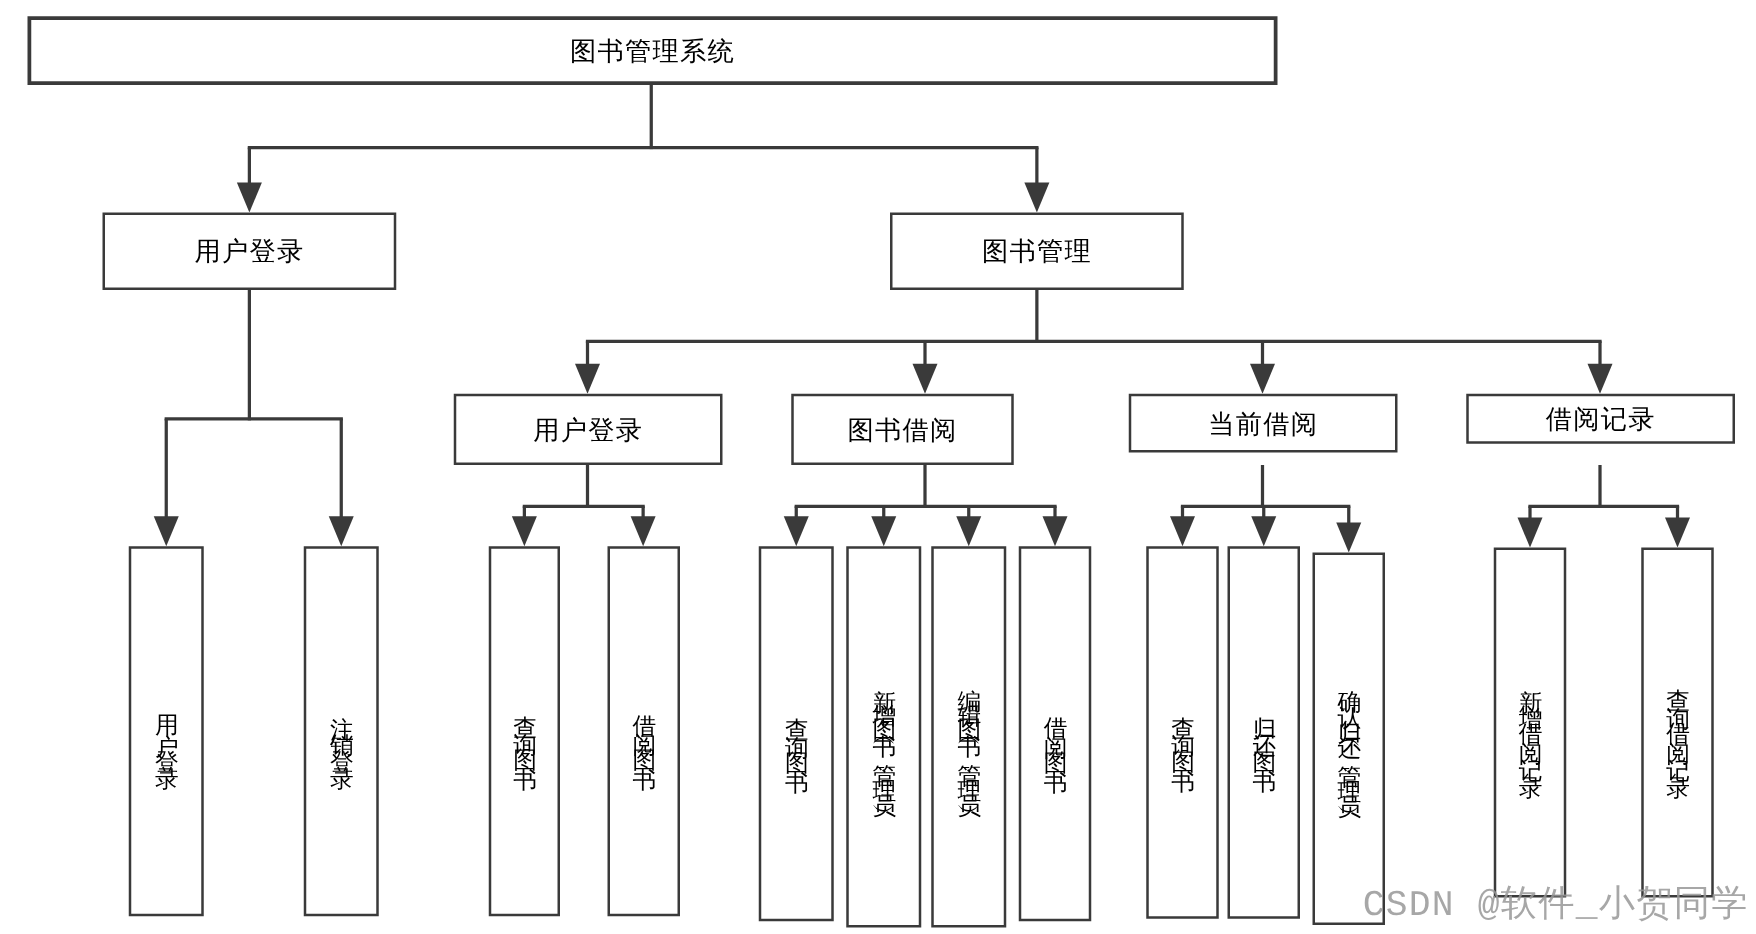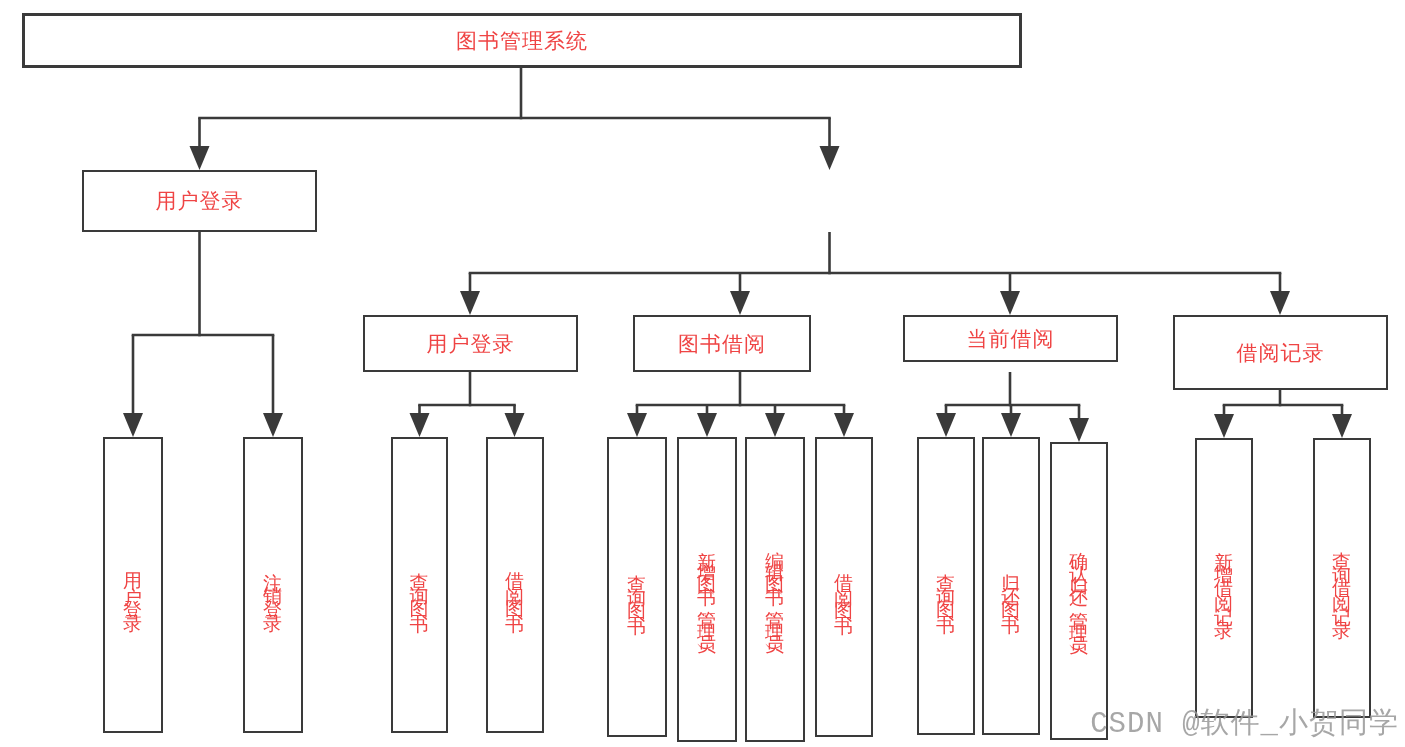--- a/index.html
+++ b/index.html
@@ -20,21 +20,21 @@
     left: 0; top: 0;
     width: 1405px;
     height: 747px;
     pointer-events: none;
   }
   .box {
     position: absolute;
     box-sizing: border-box;
     border: 2.5px solid #3a3a3a;
     background: #ffffff;
-    color: #ef4444;
+    color: #000000;
     display: flex;
     align-items: center;
     justify-content: center;
   }
   .hbox {
     font-size: 21px;
     letter-spacing: 1px;
     white-space: nowrap;
   }
   .root-box {
@@ -133,25 +133,26 @@
       <polygon points="1001,413 1021,413 1011,437"></polygon>
       <polygon points="1069,418 1089,418 1079,442"></polygon>
       <polygon points="1214,414 1234,414 1224,438"></polygon>
       <polygon points="1332,414 1352,414 1342,438"></polygon>
     </g>
   </svg>
 
   <div class="box hbox root-box" style="left:22px; top:13px; width:1000px; height:55px;">图书管理系统</div>
 
   <div class="box hbox" style="left:82px; top:170px; width:235px; height:62px;">用户登录</div>
+  <div class="box hbox" style="left:712px; top:170px; width:235px; height:62px;">图书管理</div>
 
   <div class="box hbox" style="left:363px; top:315px; width:215px; height:57px;">用户登录</div>
   <div class="box hbox" style="left:633px; top:315px; width:178px; height:57px;">图书借阅</div>
   <div class="box hbox" style="left:903px; top:315px; width:215px; height:47px;">当前借阅</div>
-  <div class="box hbox" style="left:1173px; top:315px; width:215px; height:75px;">借阅记录</div>
+  <div class="box hbox" style="left:1173px; top:315px; width:215px; height:40px;">借阅记录</div>
 
   <div class="box vbox" style="left:103px; top:437px; width:60px; height:296px;">
     <span class="vtext">用户登录</span>
   </div>
   <div class="box vbox" style="left:243px; top:437px; width:60px; height:296px;">
     <span class="vtext">注销登录</span>
   </div>
 
   <div class="box vbox" style="left:391px; top:437px; width:57px; height:296px;">
     <span class="vtext">查询图书</span>

